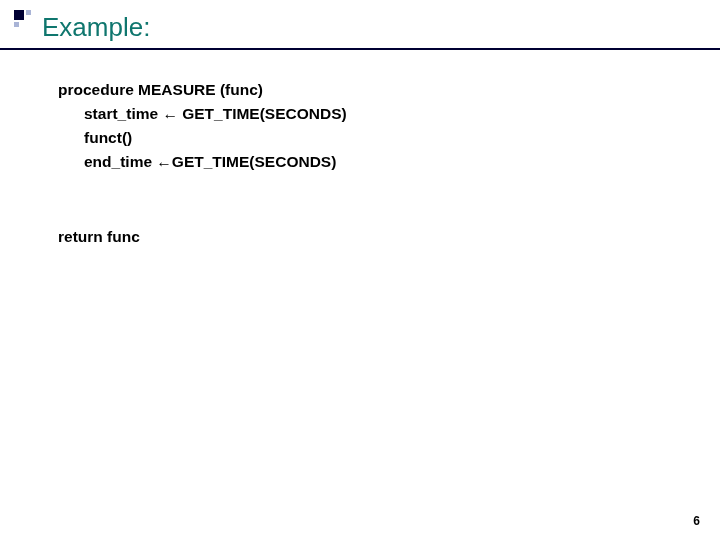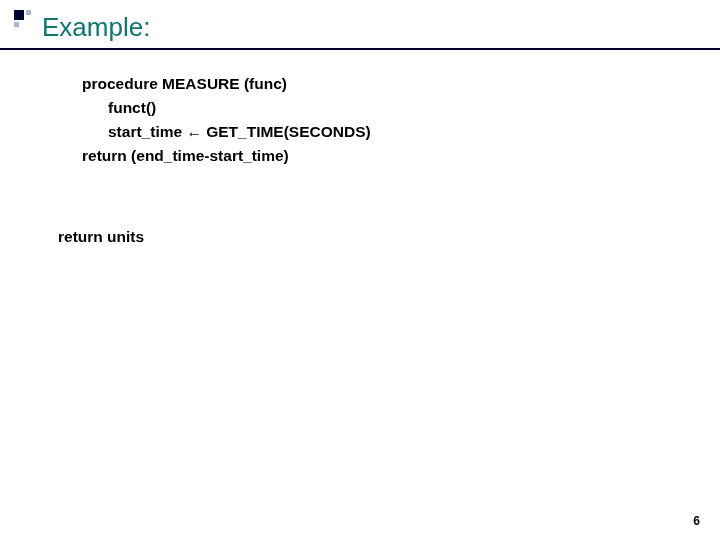--- a/index.html
+++ b/index.html
@@ -47,21 +47,21 @@
     height: 2px;
     background: #000033;
   }
   .code-block {
     position: absolute;
     left: 58px;
     font-size: 15.5px;
     color: #000000;
     line-height: 1.55;
   }
-  .block1 { top: 72px; margin-left: 24px; }
+  .block1 { top: 78px; }
   .block2 { top: 225px; }
   .indent { padding-left: 26px; }
   .bold { font-weight: 700; }
   .page-num {
     position: absolute;
     bottom: 12px;
     right: 20px;
     font-size: 12px;
     font-weight: 700;
     color: #000000;
@@ -76,26 +76,24 @@
   <div class="sq s2"></div>
 </div>
 
 <div class="heading">Example:</div>
 <div class="title-rule"></div>
 
 <div class="code-block block1">
   <div class="bold">
     <span>procedure</span><span> MEASURE (func)</span>
   </div>
+  <div class="bold indent">start_time ← GET_TIME(SECONDS)</div>
   <div class="bold indent">funct()</div>
-  <div class="bold indent">start_time ← GET_TIME(SECONDS)</div>
-  <div class="bold">
-    <span>return</span><span> (end_time-start_time)</span>
-  </div>
+  <div class="bold indent">end_time ←GET_TIME(SECONDS)</div>
 </div>
 
 <div class="code-block block2">
   <div class="bold">
-    <span>return</span><span> units</span>
+    <span>return</span><span> func</span>
   </div>
 </div>
 
 <div class="page-num">6</div>
 
 </body></html>

